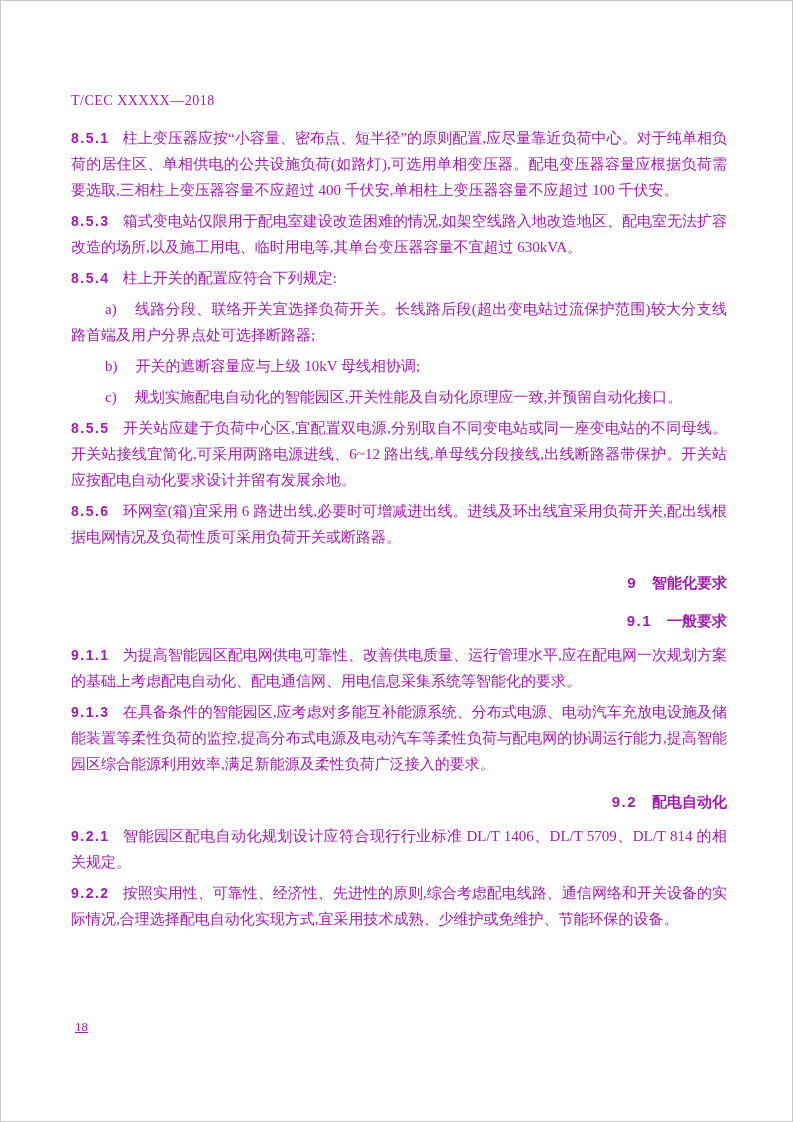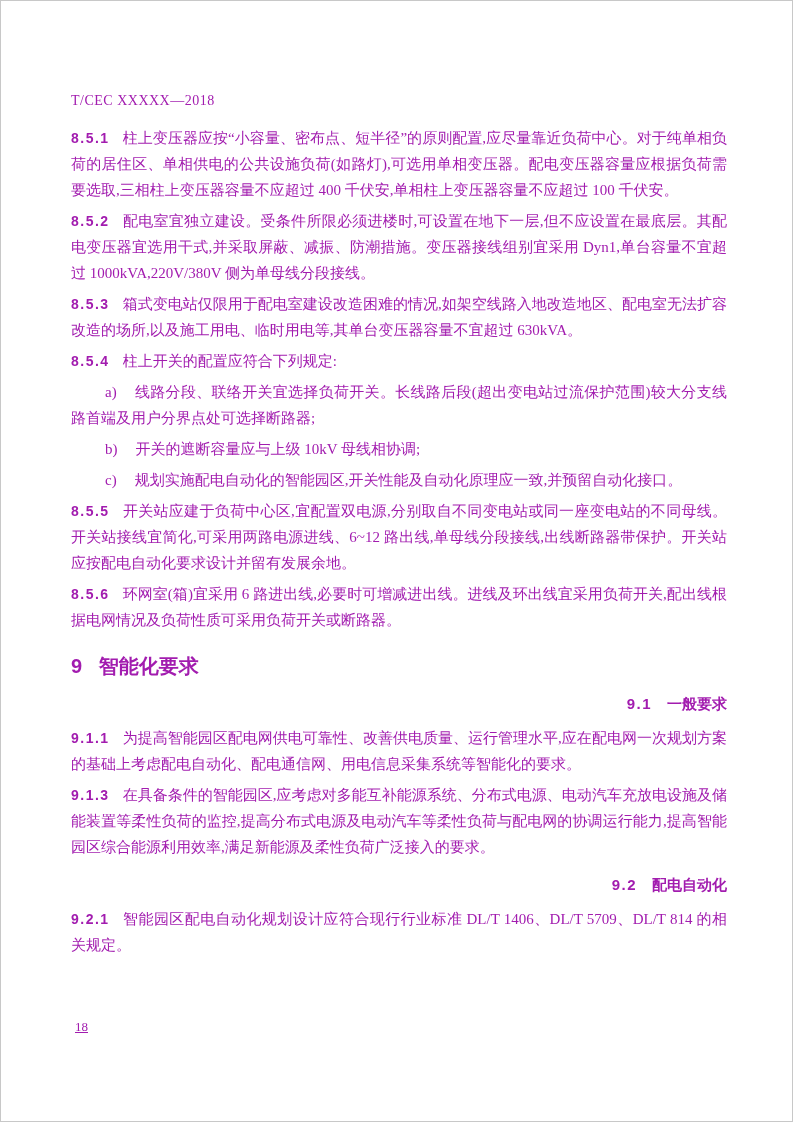--- a/index.html
+++ b/index.html
@@ -51,24 +51,25 @@
     margin: 5px 0;
     text-align: justify;
     text-indent: 34px;
   }
   .lnum {
     margin-right: 18px;
     white-space: nowrap;
   }
   h2.heading-1 {
     font-family: "Liberation Sans", "DejaVu Sans", sans-serif;
-    font-size: 20px;
+    font-size: 15px;
     font-weight: bold;
     line-height: 26px;
     margin: 20px 0 10px 0;
+    text-align: right;
   }
   h3.heading-2 {
     font-family: "Liberation Sans", "DejaVu Sans", sans-serif;
     font-size: 15px;
     font-weight: bold;
     line-height: 26px;
     margin: 12px 0 8px 0;
     text-align: right;
   }
   .hnum {
@@ -89,23 +90,20 @@
 
 <div class="page">
   <div class="content">
 
     <div class="doc-header">T/CEC XXXXX—2018</div>
 
     <p class="clause">
       <span class="cnum">8.5.1</span><span class="ctext">柱上变压器应按“小容量、密布点、短半径”的原则配置,应尽量靠近负荷中心。对于纯单相负荷的居住区、单相供电的公共设施负荷(如路灯),可选用单相变压器。配电变压器容量应根据负荷需要选取,三相柱上变压器容量不应超过 400 千伏安,单相柱上变压器容量不应超过 100 千伏安。</span>
     </p>
 
-    <p class="clause">
-      <span class="cnum">8.5.2</span><span class="ctext">配电室宜独立建设。受条件所限必须进楼时,可设置在地下一层,但不应设置在最底层。其配电变压器宜选用干式,并采取屏蔽、减振、防潮措施。变压器接线组别宜采用 Dyn1,单台容量不宜超过 1000kVA,220V/380V 侧为单母线分段接线。</span>
-    </p>
 
     <p class="clause">
       <span class="cnum">8.5.3</span><span class="ctext">箱式变电站仅限用于配电室建设改造困难的情况,如架空线路入地改造地区、配电室无法扩容改造的场所,以及施工用电、临时用电等,其单台变压器容量不宜超过 630kVA。</span>
     </p>
 
     <p class="clause">
       <span class="cnum">8.5.4</span><span class="ctext">柱上开关的配置应符合下列规定:</span>
     </p>
 
     <p class="list-item">
@@ -146,17 +144,20 @@
     </p>
 
     <h3 class="heading-2">
       <span class="hnum">9.2</span><span>配电自动化</span>
     </h3>
 
     <p class="clause">
       <span class="cnum">9.2.1</span><span class="ctext">智能园区配电自动化规划设计应符合现行行业标准 DL/T 1406、DL/T 5709、DL/T 814 的相关规定。</span>
     </p>
 
+    <p class="clause">
+      <span class="cnum">9.2.2</span><span class="ctext">按照实用性、可靠性、经济性、先进性的原则,综合考虑配电线路、通信网络和开关设备的实际情况,合理选择配电自动化实现方式,宜采用技术成熟、少维护或免维护、节能环保的设备。</span>
+    </p>
 
   </div>
 
   <div class="page-footer">18</div>
 </div>
 
 </body></html>

